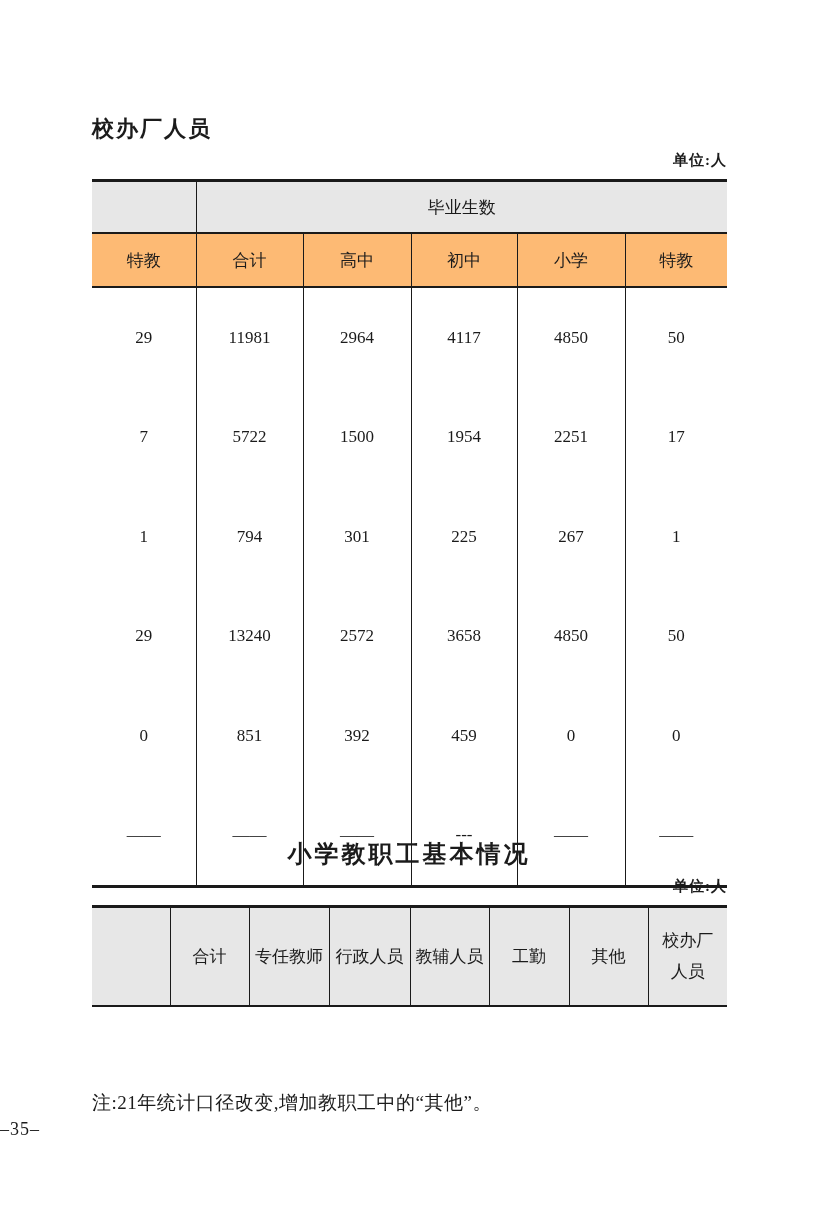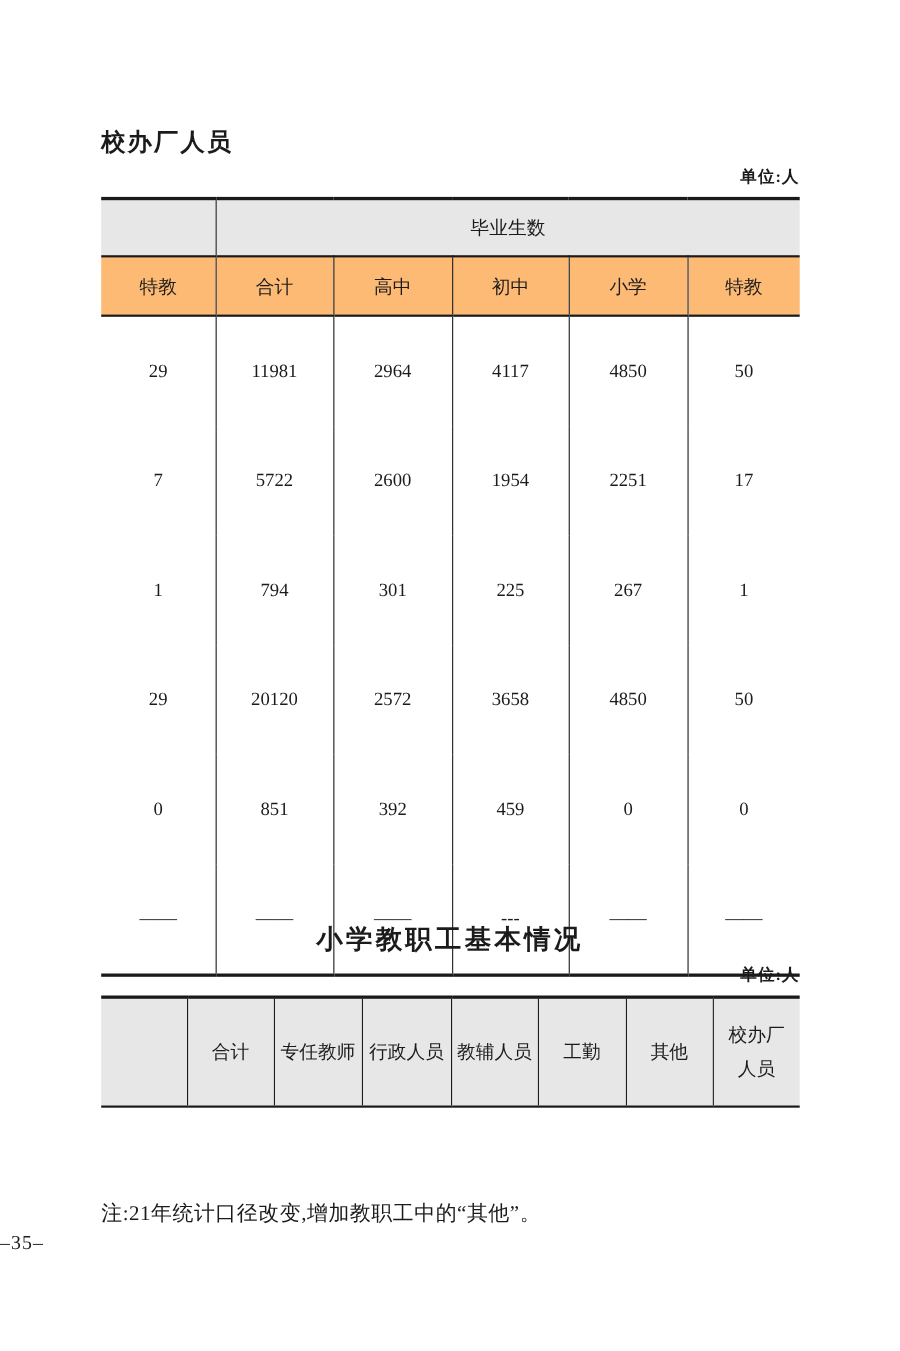--- a/index.html
+++ b/index.html
@@ -72,36 +72,36 @@
     <td>29</td>
     <td class="vl">11981</td>
     <td class="vl">2964</td>
     <td class="vl">4117</td>
     <td class="vl">4850</td>
     <td class="vl">50</td>
   </tr>
   <tr class="bd">
     <td>7</td>
     <td class="vl">5722</td>
-    <td class="vl">2600</td>
+    <td class="vl">1500</td>
     <td class="vl">1954</td>
     <td class="vl">2251</td>
     <td class="vl">17</td>
   </tr>
   <tr class="bd">
     <td>1</td>
     <td class="vl">794</td>
     <td class="vl">301</td>
     <td class="vl">225</td>
     <td class="vl">267</td>
     <td class="vl">1</td>
   </tr>
   <tr class="bd">
     <td>29</td>
-    <td class="vl">20120</td>
+    <td class="vl">13240</td>
     <td class="vl">2572</td>
     <td class="vl">3658</td>
     <td class="vl">4850</td>
     <td class="vl">50</td>
   </tr>
   <tr class="bd">
     <td>0</td>
     <td class="vl">851</td>
     <td class="vl">392</td>
     <td class="vl">459</td>

